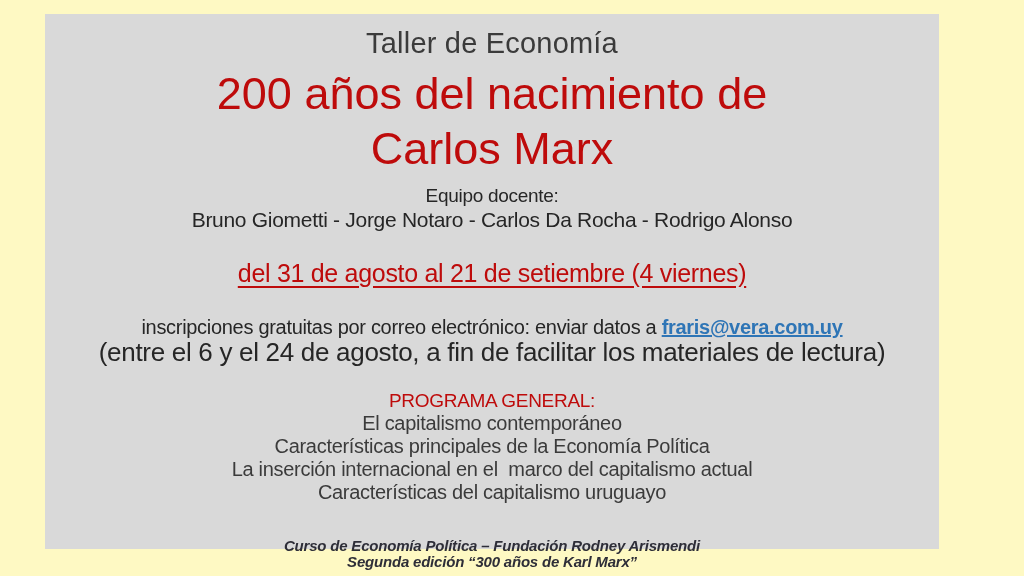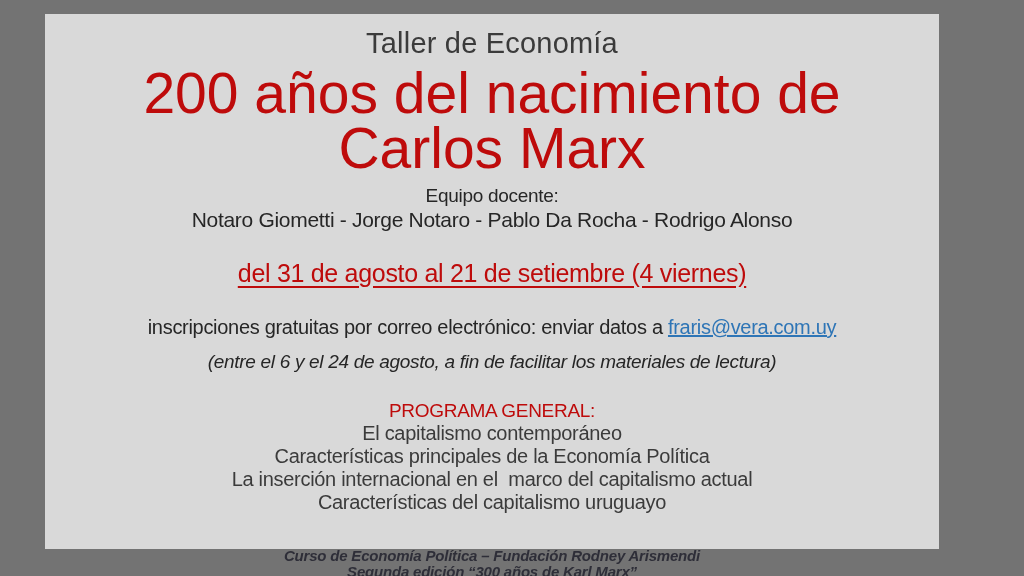--- a/index.html
+++ b/index.html
@@ -8,21 +8,21 @@
     width: 1024px;
     height: 576px;
     background: #FFFFFF;
     font-family: "Liberation Sans", sans-serif;
     overflow: hidden;
   }
   .page {
     position: relative;
     width: 1024px;
     height: 576px;
-    background: #737373;
+    background: #fef9c3;
   }
   .flyer-panel {
     position: absolute;
     left: 45px;
     top: 14px;
     width: 894px;
     height: 535px;
     background: #D9D9D9;
     text-align: center;
     box-sizing: border-box;
@@ -31,21 +31,21 @@
   .kicker {
     font-size: 29px;
     font-weight: 400;
     color: #3B3B3B;
     letter-spacing: 0.2px;
     line-height: 38px;
     margin: 4px 0 0 0;
   }
   .main-title {
     color: #BE0B0B;
-    font-size: 57px;
+    font-size: 45px;
     font-weight: 400;
     line-height: 55px;
     margin: 4px 0 0 0;
   }
   .team-label {
     color: #262626;
     font-size: 19px;
     line-height: 22px;
     letter-spacing: -0.3px;
     margin-top: 9px;
@@ -71,28 +71,28 @@
     color: #262626;
     font-size: 20px;
     line-height: 23px;
     letter-spacing: -0.3px;
     margin-top: 29px;
   }
   .email-link {
     color: #2E75B6;
     text-decoration: underline;
     cursor: pointer;
+    font-weight: bold;
   }
   .registration-note {
     color: #262626;
-    font-size: 19px;
+    font-size: 26px;
     line-height: 22px;
     letter-spacing: -0.3px;
-    margin-top: 12px;
-    font-style: italic;
+    margin-top: 2px;
   }
   .program-heading {
     color: #BE0B0B;
     font-size: 19px;
     line-height: 22px;
     letter-spacing: -0.3px;
     margin-top: 27px;
   }
   .program-item {
     color: #3B3B3B;
@@ -121,21 +121,21 @@
 
     <div class="kicker">Taller de Economía</div>
 
     <div class="main-title">
       <div>200 años del nacimiento de</div>
       <div>Carlos Marx</div>
     </div>
 
     <div class="team-label">Equipo docente:</div>
 
-    <div class="team-names">Notaro Giometti - Jorge Notaro - Pablo Da Rocha - Rodrigo Alonso</div>
+    <div class="team-names">Bruno Giometti - Jorge Notaro - Carlos Da Rocha - Rodrigo Alonso</div>
 
     <div class="dates-line">del 31 de agosto al 21 de setiembre (4 viernes)</div>
 
     <div class="registration-line">
       <span>inscripciones gratuitas por correo electrónico: enviar datos a </span><a class="email-link">fraris@vera.com.uy</a>
     </div>
 
     <div class="registration-note">(entre el 6 y el 24 de agosto, a fin de facilitar los materiales de lectura)</div>
 
     <div class="program-heading">PROGRAMA GENERAL:</div>

